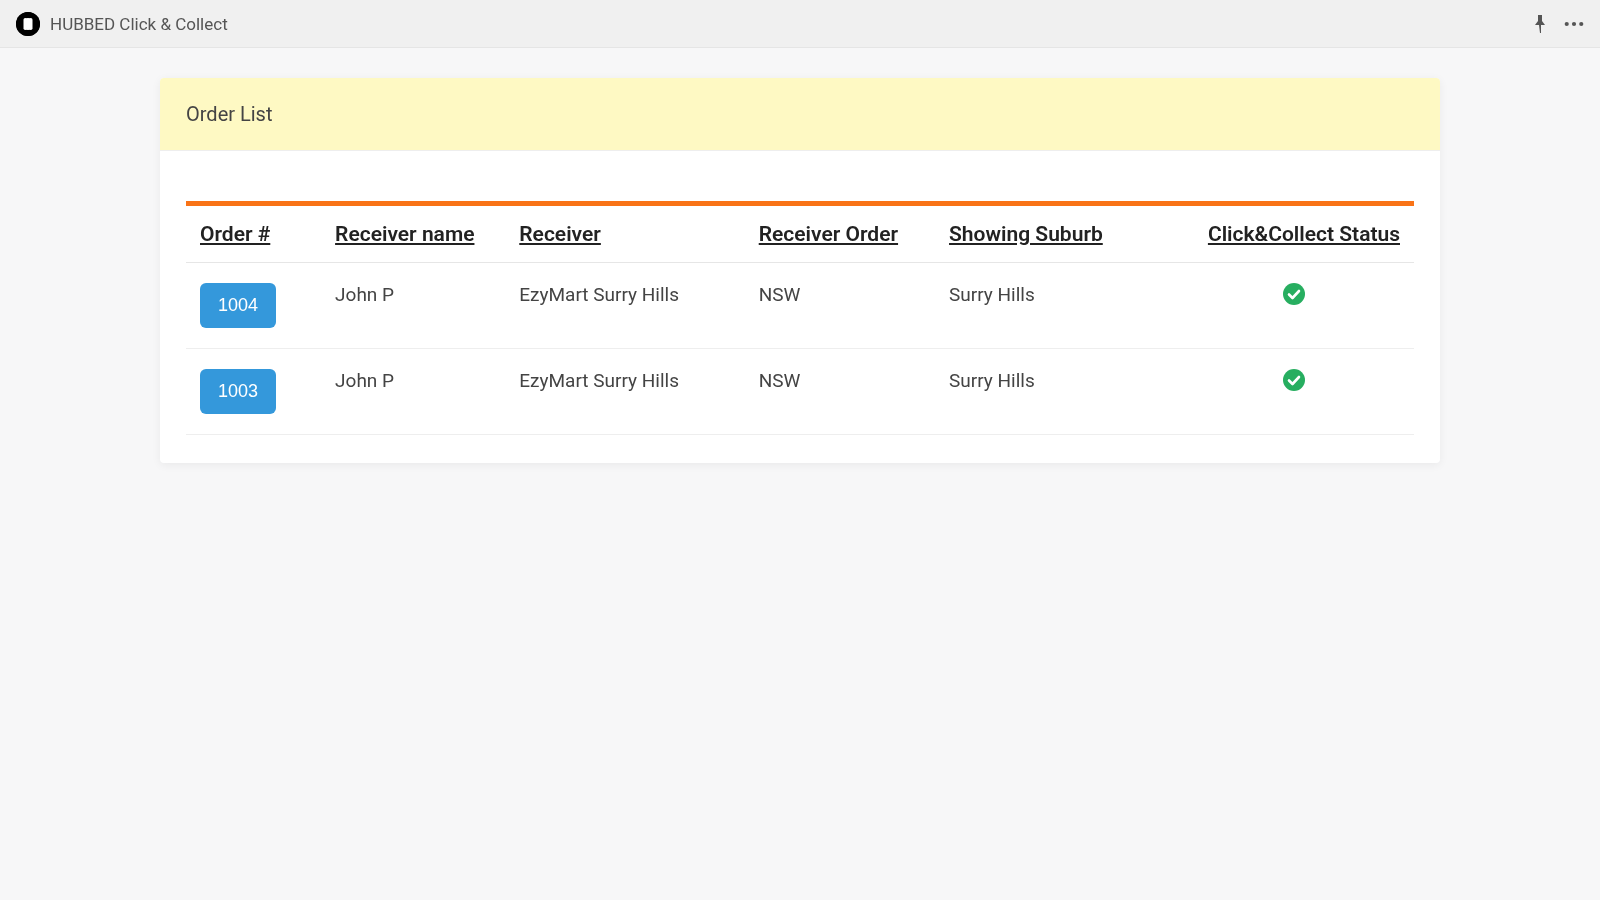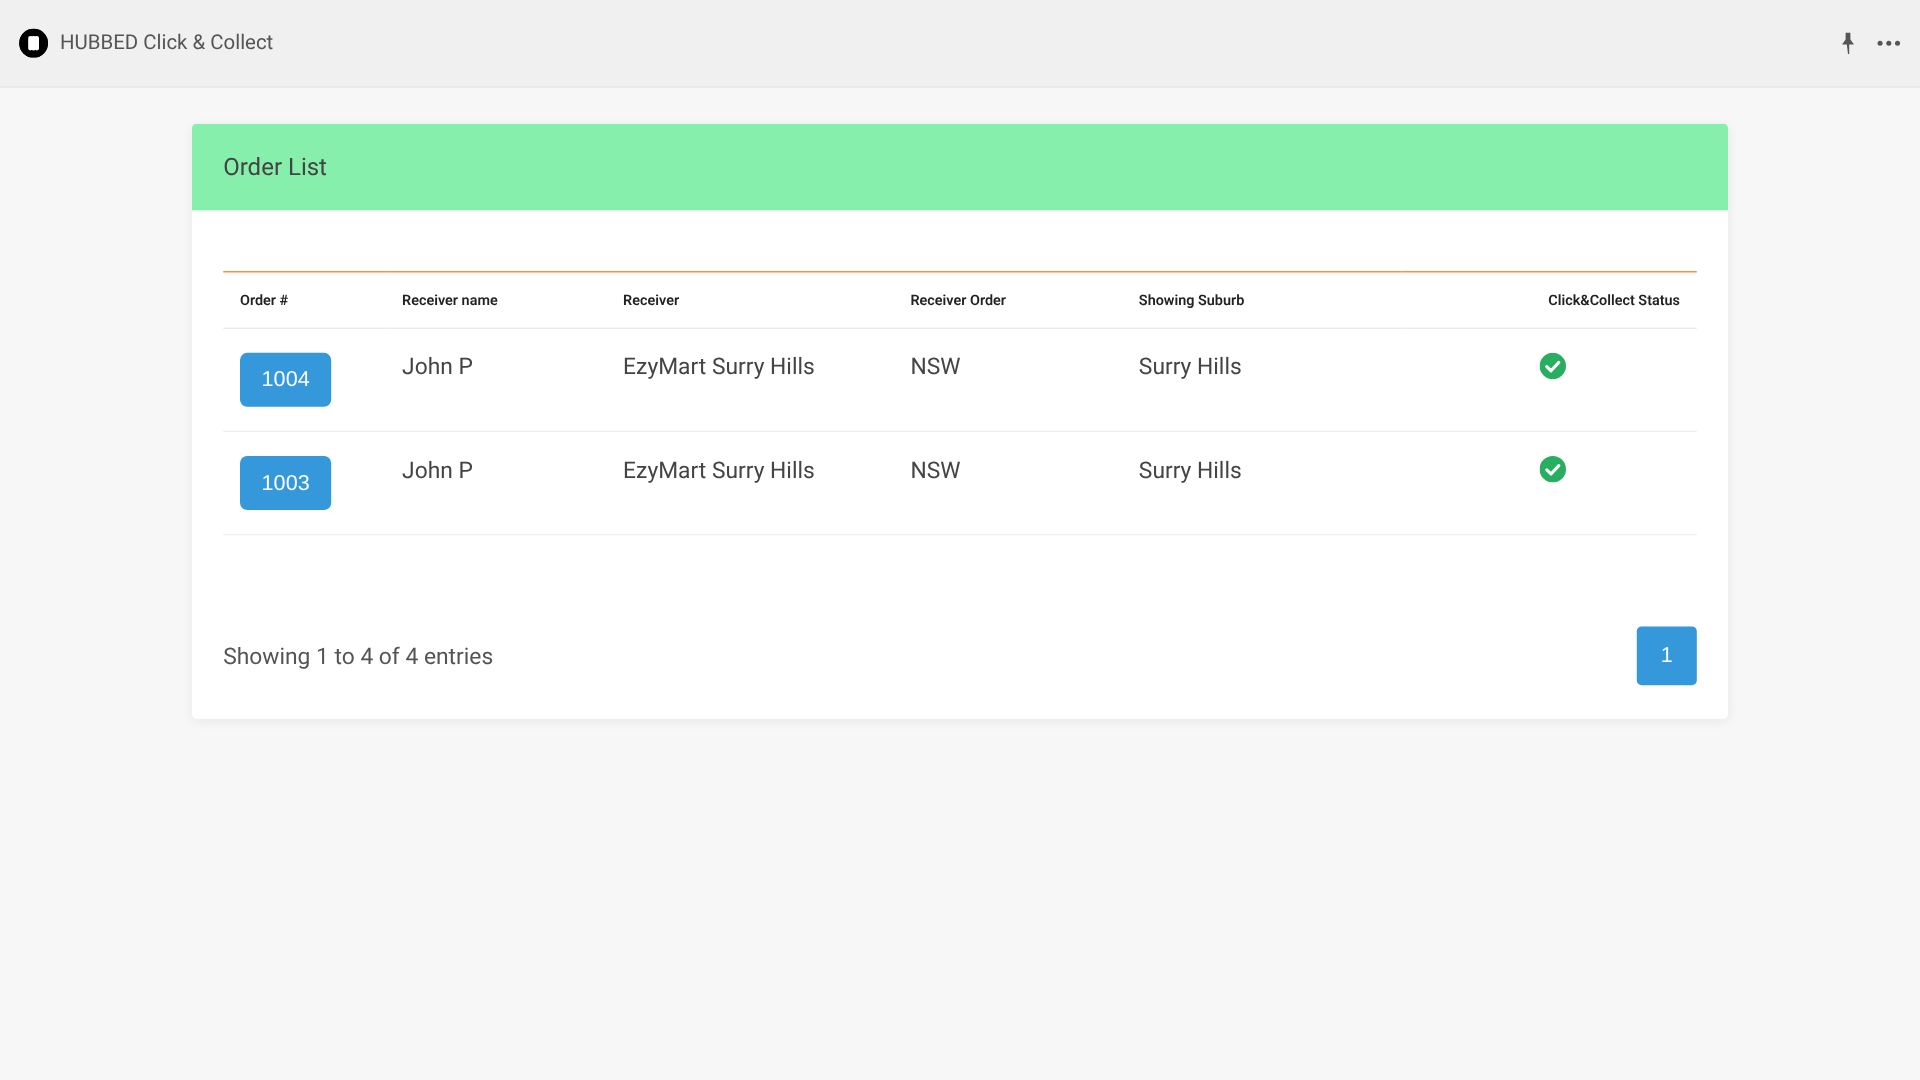--- a/index.html
+++ b/index.html
@@ -6,21 +6,21 @@
     body {
       font-family: -apple-system, BlinkMacSystemFont, "Segoe UI", Roboto, "Helvetica Neue", Arial, sans-serif;
       background: #f7f7f8;
       color: #333;
       width: 1600px;
       height: 900px;
       overflow: hidden;
     }
     .header {
       background: #f0f0f0;
-      height: 73px;
+      height: 48px;
       display: flex;
       align-items: center;
       padding: 0 16px;
       border-bottom: 1px solid #e5e5e5;
     }
     .header-left {
       display: flex;
       align-items: center;
       gap: 10px;
     }
@@ -67,43 +67,44 @@
     .container {
       padding: 30px 160px 0 160px;
     }
     .card {
       background: #fff;
       border-radius: 4px;
       box-shadow: 0 2px 10px rgba(0,0,0,0.06);
       overflow: hidden;
     }
     .card-header {
-      background: #86efac;
+      background: #fef9c3;
       padding: 24px 26px;
       font-size: 20px;
       color: #444;
       font-weight: 400;
       border-bottom: 1px solid #eee;
     }
     .card-body {
       padding: 10px 26px 28px 26px;
     }
     table {
       width: 100%;
       border-collapse: collapse;
       margin-top: 40px;
     }
     thead th {
       text-align: left;
-      font-size: 12px;
+      font-size: 21px;
       font-weight: 600;
       color: #222;
       padding: 16px 14px;
-      border-top: 1px solid #f97316;
+      border-top: 5px solid #f97316;
       border-bottom: 1px solid #e6e6e6;
+      text-decoration: underline;
     }
     tbody td {
       font-size: 19px;
       color: #444;
       padding: 20px 14px;
       border-bottom: 1px solid #eee;
       vertical-align: top;
     }
     .order-btn {
       display: inline-block;
@@ -226,20 +227,14 @@
               <td class="status-col"><span class="status-icon">
                   <svg width="22" height="22" viewBox="0 0 22 22">
                     <circle cx="11" cy="11" r="11" fill="#27ae60"></circle>
                     <path d="M6 11.5 L9.5 15 L16 8" stroke="#fff" stroke-width="2.6" fill="none" stroke-linecap="round" stroke-linejoin="round"></path>
                   </svg>
                 </span></td>
             </tr>
           </tbody>
       </table>
     </div>
-    <div class="footer">
-      <div class="showing">Showing 1 to 4 of 4 entries</div>
-      <div class="pager" id="pager">
-          <button class="page-btn">1</button>
-        </div>
-    </div>
   </div>
 </div>
 
 </body></html>

